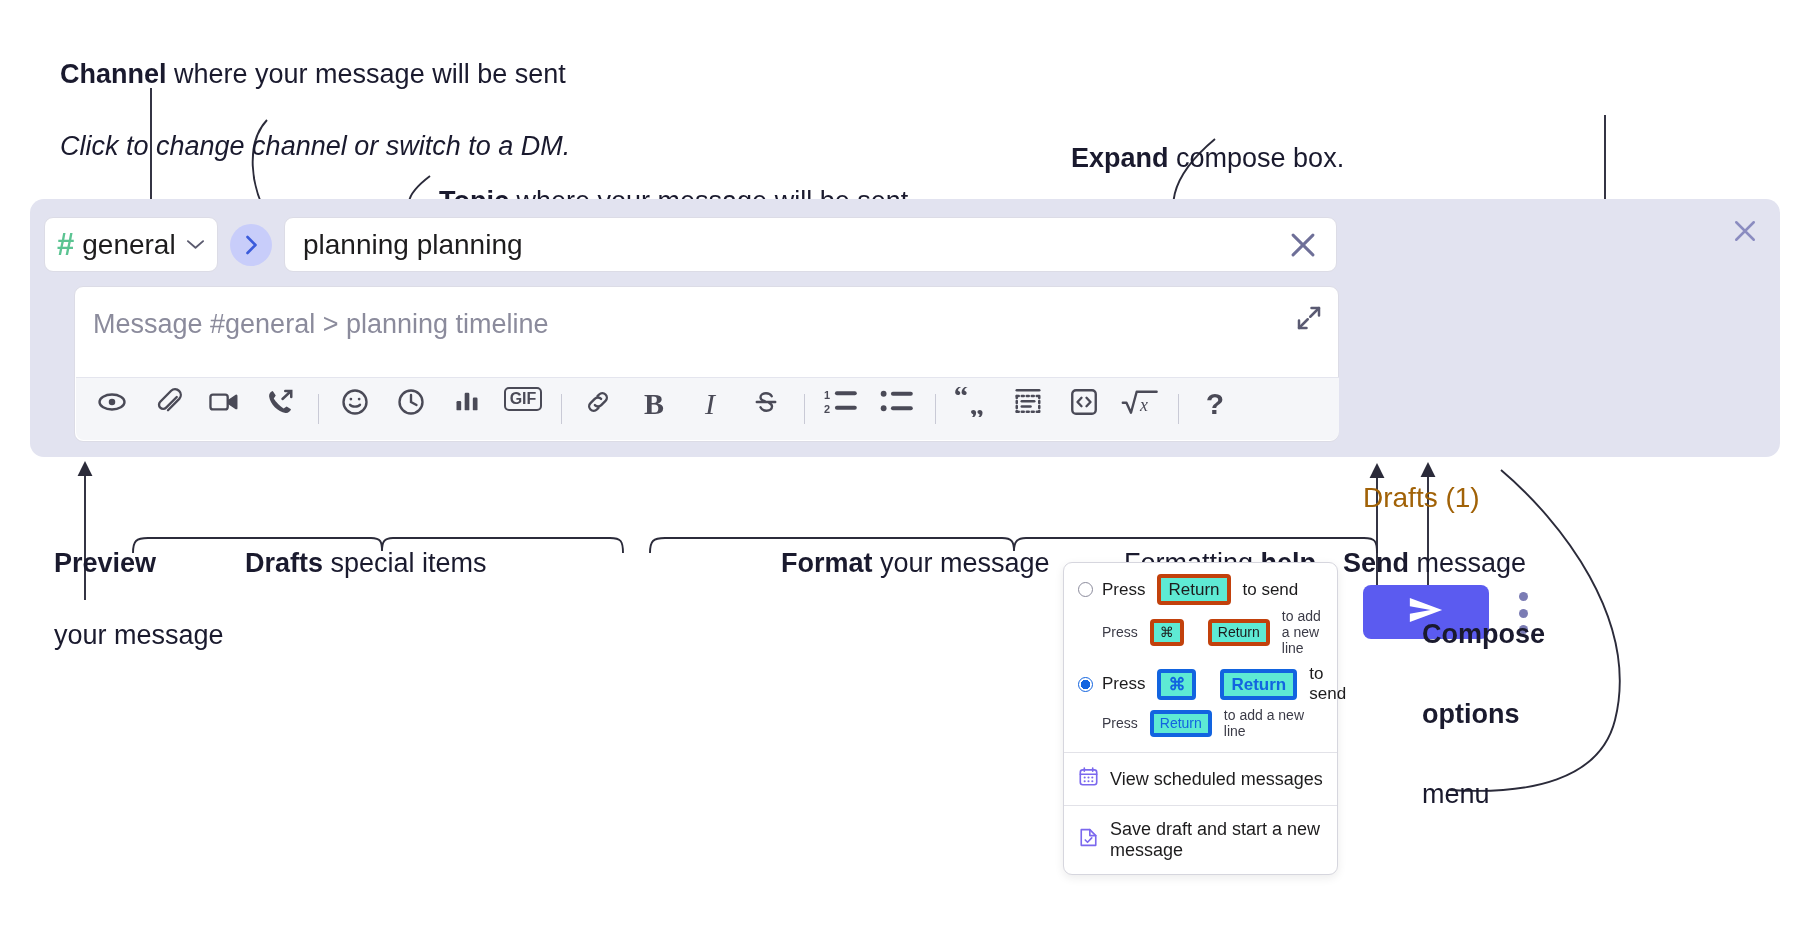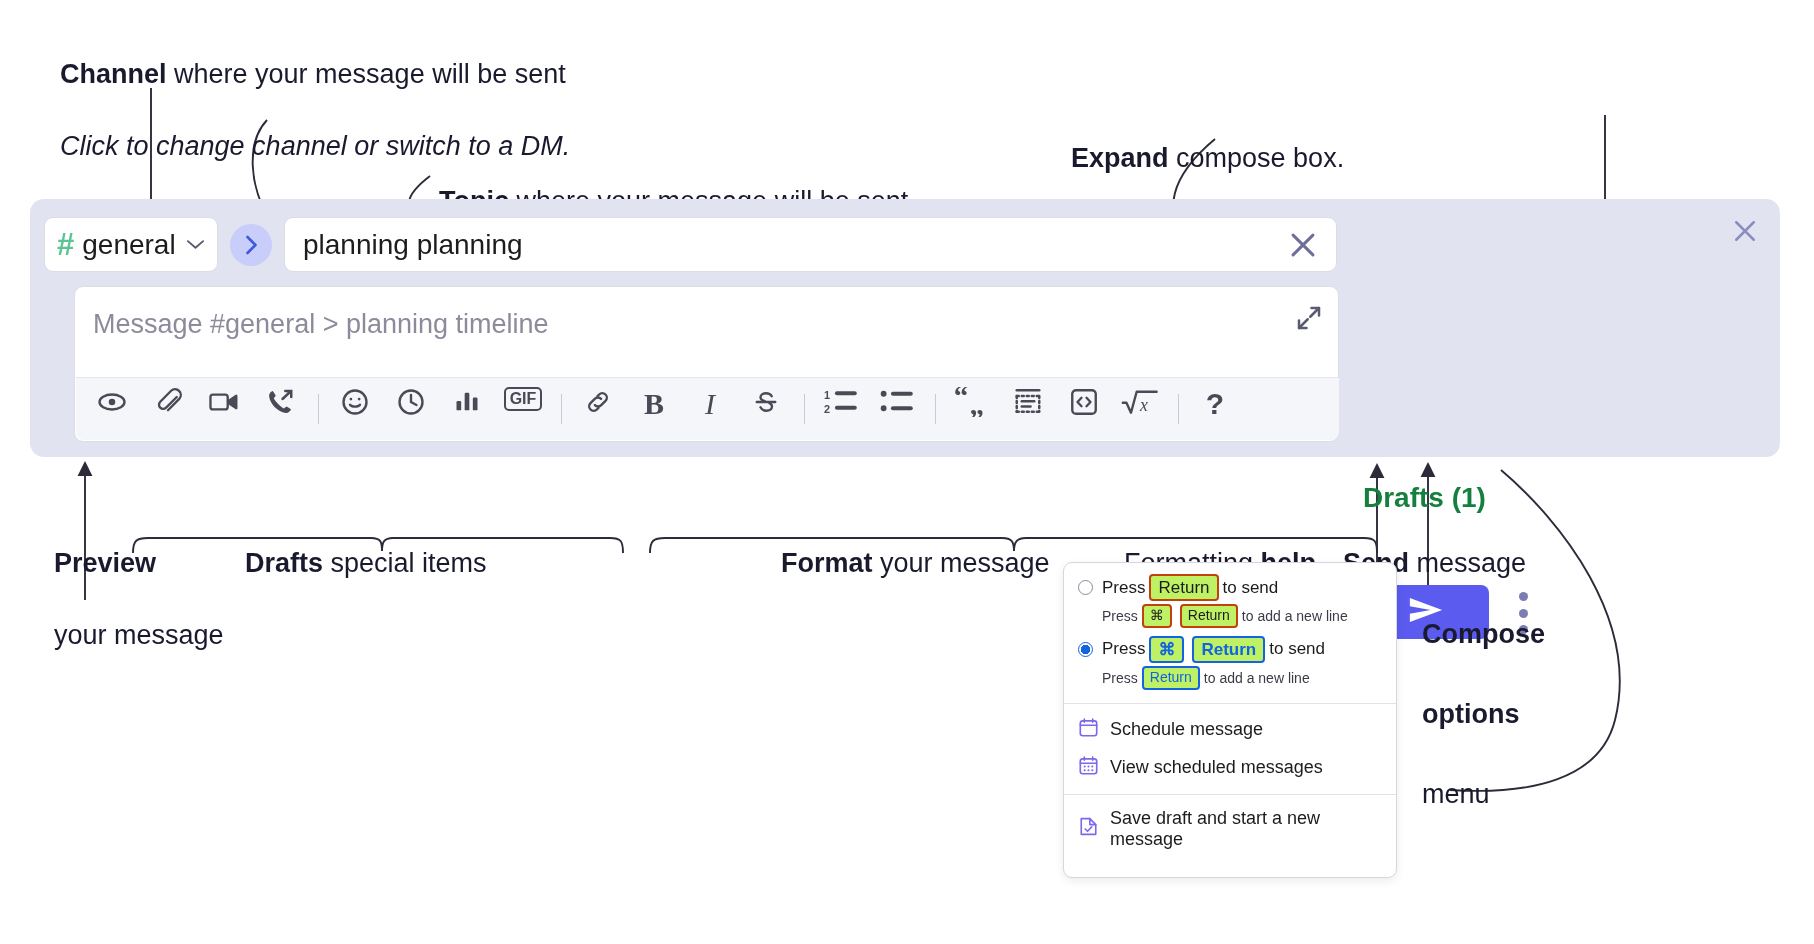--- a/index.html
+++ b/index.html
@@ -60,47 +60,47 @@
   .tb-gap{width:10px;flex:none;}
   .gif-box{
     border:2px solid #4a4a57;border-radius:5px;font-size:16px;font-weight:700;
     padding:2px 4px;letter-spacing:0px;line-height:1;
   }
   .bold-g{font-size:30px;font-weight:700;font-family:"Liberation Serif",serif;}
   .ital-g{font-size:30px;font-style:italic;font-family:"Liberation Serif",serif;}
   .qm-g{font-size:30px;font-weight:600;}
 
   .drafts-link{
-    position:absolute;left:1333px;top:283px;font-size:28px;color:#15803d;cursor:pointer;font-weight:bold;
+    position:absolute;left:1333px;top:283px;font-size:28px;color:#a16207;cursor:pointer;
   }
   .send-btn{
     position:absolute;left:1333px;top:386px;width:126px;height:54px;border-radius:8px;
     background:#5b5bf0;display:flex;align-items:center;justify-content:center;cursor:pointer;
   }
   .kebab{
     position:absolute;left:1482px;top:393px;width:22px;height:42px;
     display:flex;flex-direction:column;align-items:center;justify-content:space-between;cursor:pointer;
   }
   .kebab span{width:9px;height:9px;border-radius:50%;background:#7b7cb4;display:block;}
   .panel-close{position:absolute;right:20px;top:17px;color:#8b8cc0;cursor:pointer;}
 
   
   .menu{
-    position:absolute;left:1063px;top:562px;width:334px;
+    position:absolute;left:1063px;top:562px;width:275px;
     background:#ffffff;border:1px solid #d6d6de;border-radius:9px;
     box-shadow:0 3px 10px rgba(0,0,0,.08);padding:9px 0 0;box-sizing:border-box;
   }
   .mrow{display:flex;align-items:center;padding:2px 12px 2px 14px;font-size:17px;color:#1d1c1d;cursor:pointer;}
   .radio{width:15px;height:15px;border-radius:50%;border:1.5px solid #8b8b9c;box-sizing:border-box;margin-right:9px;flex:none;}
   .radio.on{border:1.5px solid #1264e0;background:
      radial-gradient(circle, #1264e0 0 4.5px, #ffffff 4.6px 100%);}
   .msub{display:flex;align-items:center;padding:1px 12px 6px 38px;font-size:14px;color:#3b3b47;}
   .kbd{
-    border:2px solid #c2410c;border-radius:4px;padding:1px 6px;margin:0 4px;
-    font-size:14px;color:#1d1c1d;background:#bef264;display:inline-block;line-height:1.25;
+    border:4px solid #c2410c;border-radius:4px;padding:1px 6px;margin:0 12px;
+    font-size:14px;color:#1d1c1d;background:#5eead4;display:inline-block;line-height:1.25;
   }
   .kbd.big{font-size:17px;padding:1px 7px;}
   .kbd.blue{border-color:#1264e0;color:#1264e0;}
   .kbd.blue.big{font-weight:700;}
   .mdiv{height:1px;background:#e2e2e8;margin:7px 0;}
   .mitem{display:flex;align-items:center;gap:11px;padding:6px 12px 6px 14px;font-size:18px;color:#1d1c1d;cursor:pointer;}
   .mitem svg{flex:none;}
 
   
   .leaders{position:absolute;left:0;top:0;width:1814px;height:944px;pointer-events:none;}
@@ -410,30 +410,20 @@
       <span>to send</span>
     </div>
     <div class="msub">
       <span>Press</span>
       <span class="kbd blue">Return</span>
       <span>to add a new line</span>
     </div>
 
     <div class="mdiv"></div>
 
-    <div class="mitem">
-      <span>
-        <svg width="21" height="21" viewBox="0 0 22 22" fill="none" stroke="#7b68ee" stroke-width="1.7" stroke-linecap="round">
-            <rect x="2.4" y="4" width="17.2" height="15.6" rx="2.6"></rect>
-            <path d="M2.4 8.6 L19.6 8.6"></path>
-            <path d="M6.6 2.2 L6.6 5.4 M15.4 2.2 L15.4 5.4"></path>
-          </svg>
-      </span>
-      <span>Schedule message</span>
-    </div>
 
     <div class="mitem">
       <span>
         <svg width="21" height="21" viewBox="0 0 22 22" fill="none" stroke="#7b68ee" stroke-width="1.7" stroke-linecap="round">
             <rect x="2.4" y="4" width="17.2" height="15.6" rx="2.6"></rect>
             <path d="M2.4 8.6 L19.6 8.6"></path>
             <path d="M6.6 2.2 L6.6 5.4 M15.4 2.2 L15.4 5.4"></path>
             <g fill="#7b68ee" stroke="none">
               <circle cx="7" cy="12" r="1.1"></circle>
               <circle cx="11" cy="12" r="1.1"></circle>
@@ -442,21 +432,21 @@
               <circle cx="11" cy="16" r="1.1"></circle>
               <circle cx="15" cy="16" r="1.1"></circle>
             </g>
           </svg>
       </span>
       <span>View scheduled messages</span>
     </div>
 
     <div class="mdiv"></div>
 
-    <div class="mitem" style="padding-bottom:27px;">
+    <div class="mitem" style="padding-bottom:13px;">
       <span>
         <svg width="21" height="21" viewBox="0 0 22 22" fill="none" stroke="#7b68ee" stroke-width="1.7" stroke-linecap="round" stroke-linejoin="round">
             <path d="M3.4 2.8 L12.4 2.8 L18.6 9 L18.6 19.2 L3.4 19.2 z"></path>
             <path d="M12.4 2.8 L12.4 9 L18.6 9"></path>
             <path d="M7.6 13.6 L10 16 L14.4 11.4"></path>
           </svg>
       </span>
       <span>Save draft and start a new message</span>
     </div>
   </div>

